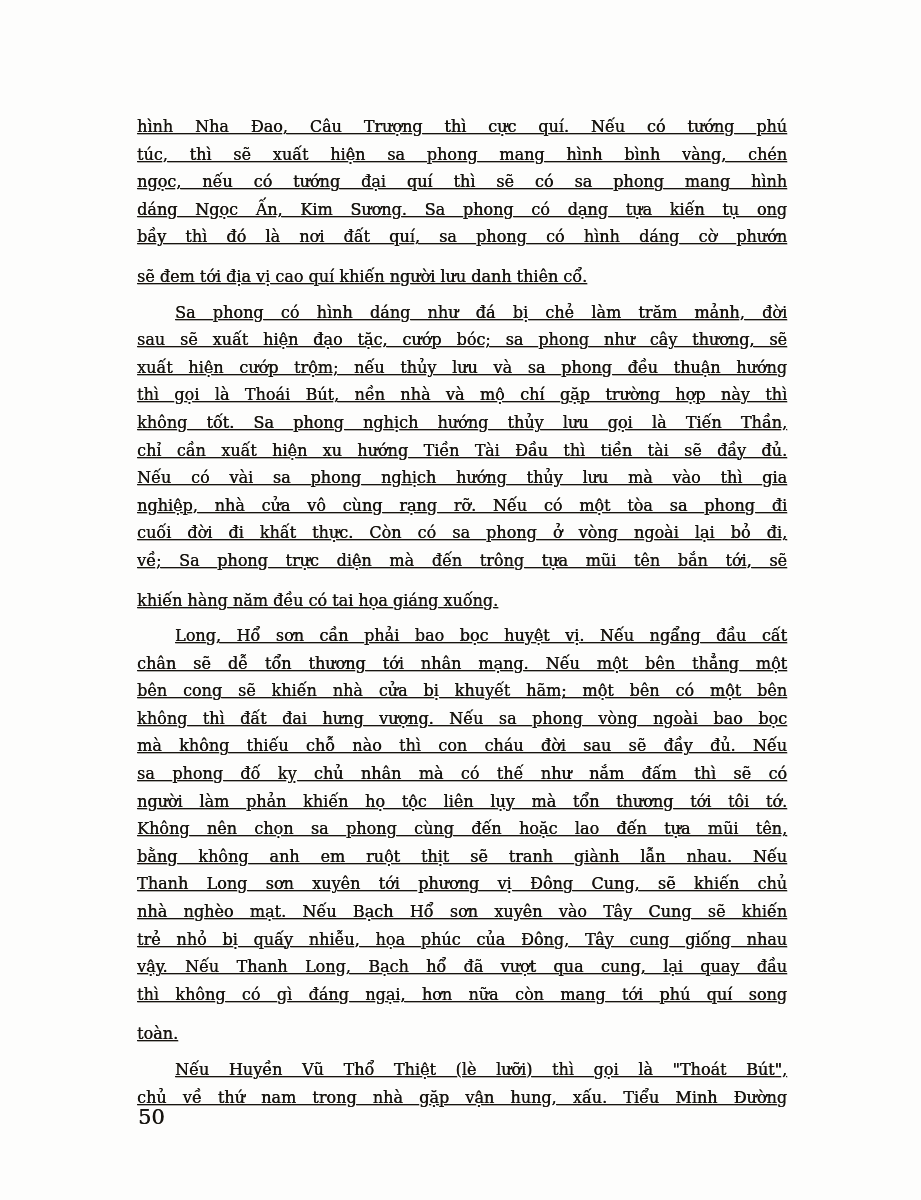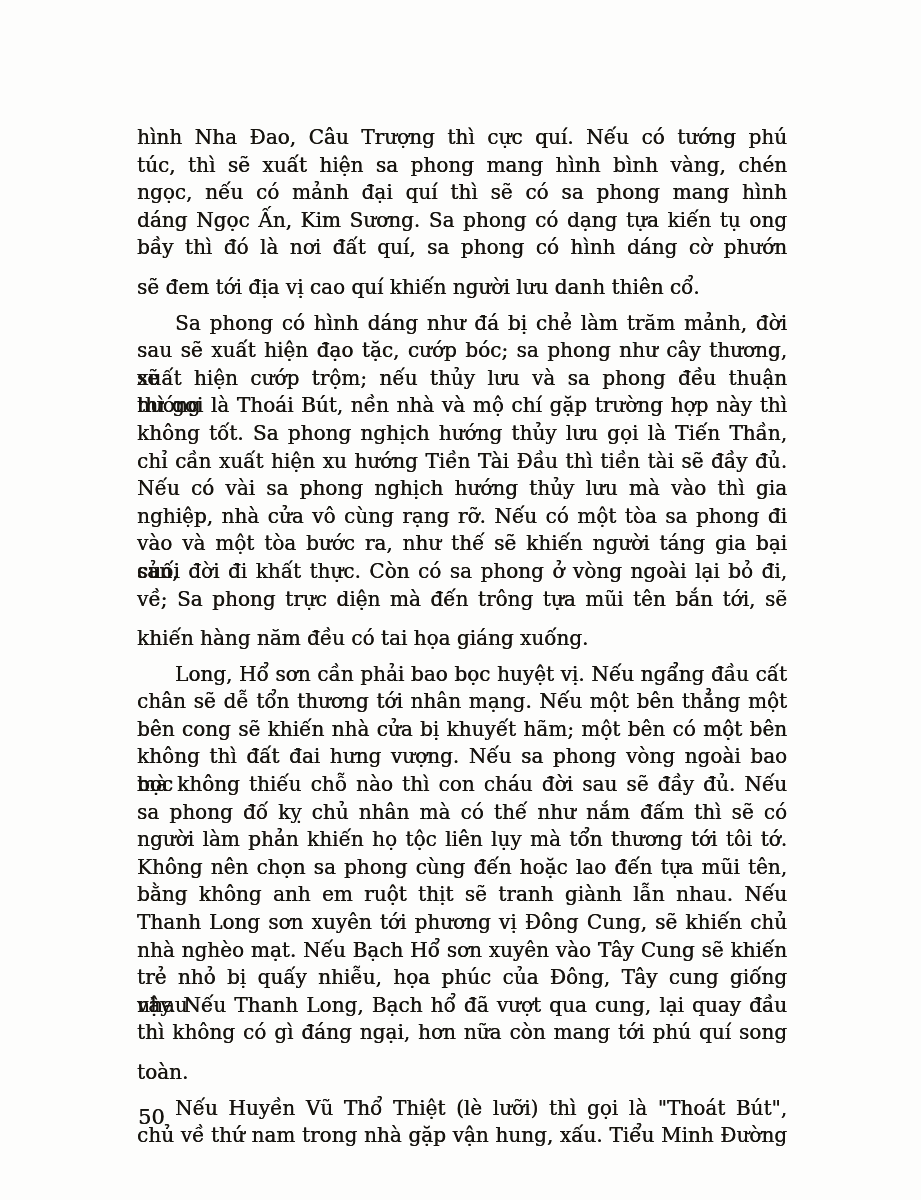--- a/index.html
+++ b/index.html
@@ -13,26 +13,27 @@
     height: 1200px;
     margin: 0 auto;
     background: #fdfdfc;
     overflow: hidden;
     font-family: "DejaVu Serif", "Liberation Serif", serif;
     color: #17140f;
   }
   .text-block {
     position: absolute;
     left: 137px;
-    top: 124px;
+    top: 113px;
     width: 650px;
-    font-size: 20px;
+    font-size: 16px;
     line-height: 27.6px;
     
     text-shadow: 0.35px 0.35px 0 currentColor;
+    text-decoration: underline;
   }
   .paragraph {
     margin: 0;
   }
   .paragraph + .paragraph {
     margin-top: 8px;
   }
   .line {
     text-align: justify;
     text-align-last: justify;
@@ -57,35 +58,34 @@
   }
 </style>
 </head>
 <body>
 
 <div class="scan-page">
   <div class="text-block">
       <div class="paragraph">
         <div class="line">hình Nha Đao, Câu Trượng thì cực quí. Nếu có tướng phú</div>
         <div class="line">túc, thì sẽ xuất hiện sa phong mang hình bình vàng, chén</div>
-        <div class="line">ngọc, nếu có mảnh đại quí thì sẽ có sa phong mang hình</div>
+        <div class="line">ngọc, nếu có tướng đại quí thì sẽ có sa phong mang hình</div>
         <div class="line">dáng Ngọc Ấn, Kim Sương. Sa phong có dạng tựa kiến tụ ong</div>
         <div class="line">bầy thì đó là nơi đất quí, sa phong có hình dáng cờ phướn</div>
         <div class="line para-end">sẽ đem tới địa vị cao quí khiến người lưu danh thiên cổ.</div>
       </div>
       <div class="paragraph">
         <div class="line indent">Sa phong có hình dáng như đá bị chẻ làm trăm mảnh, đời</div>
         <div class="line">sau sẽ xuất hiện đạo tặc, cướp bóc; sa phong như cây thương, sẽ</div>
         <div class="line">xuất hiện cướp trộm; nếu thủy lưu và sa phong đều thuận hướng</div>
         <div class="line">thì gọi là Thoái Bút, nền nhà và mộ chí gặp trường hợp này thì</div>
         <div class="line">không tốt. Sa phong nghịch hướng thủy lưu gọi là Tiến Thần,</div>
         <div class="line">chỉ cần xuất hiện xu hướng Tiền Tài Đầu thì tiền tài sẽ đầy đủ.</div>
         <div class="line">Nếu có vài sa phong nghịch hướng thủy lưu mà vào thì gia</div>
         <div class="line">nghiệp, nhà cửa vô cùng rạng rỡ. Nếu có một tòa sa phong đi</div>
-        <div class="line">vào và một tòa bước ra, như thế sẽ khiến người táng gia bại sản,</div>
         <div class="line">cuối đời đi khất thực. Còn có sa phong ở vòng ngoài lại bỏ đi,</div>
         <div class="line">về; Sa phong trực diện mà đến trông tựa mũi tên bắn tới, sẽ</div>
         <div class="line para-end">khiến hàng năm đều có tai họa giáng xuống.</div>
       </div>
       <div class="paragraph">
         <div class="line indent">Long, Hổ sơn cần phải bao bọc huyệt vị. Nếu ngẩng đầu cất</div>
         <div class="line">chân sẽ dễ tổn thương tới nhân mạng. Nếu một bên thẳng một</div>
         <div class="line">bên cong sẽ khiến nhà cửa bị khuyết hãm; một bên có một bên</div>
         <div class="line">không thì đất đai hưng vượng. Nếu sa phong vòng ngoài bao bọc</div>
         <div class="line">mà không thiếu chỗ nào thì con cháu đời sau sẽ đầy đủ. Nếu</div>

